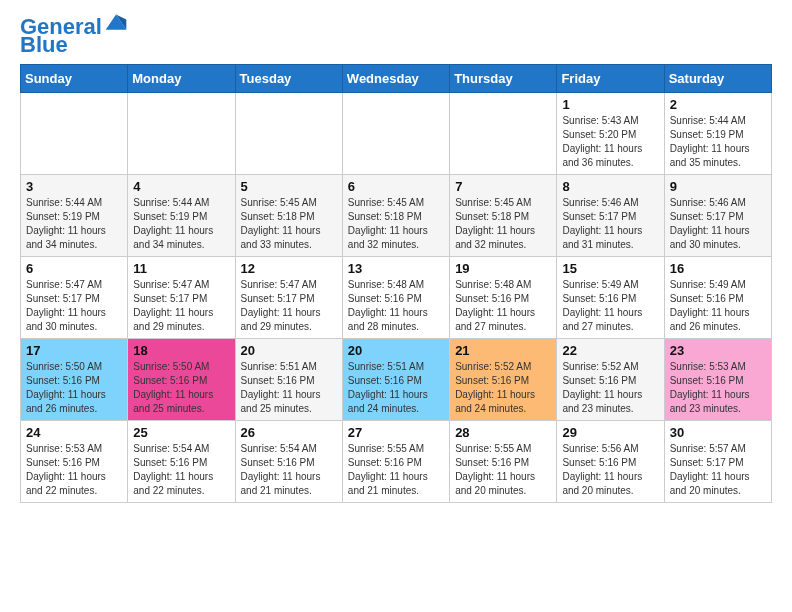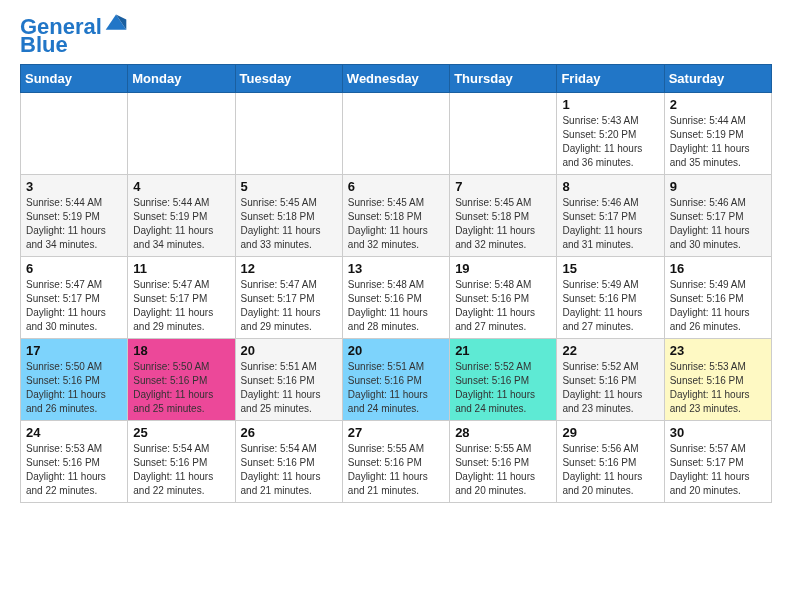--- a/index.html
+++ b/index.html
@@ -220,29 +220,29 @@
             <div class="day-info">Sunrise: 5:50 AM<br>Sunset: 5:16 PM<br>Daylight: 11 hours<br>and 25 minutes.</div>
           </td>
           <td style="background: rgb(245, 245, 245);">
             <span class="day-number">20</span>
             <div class="day-info">Sunrise: 5:51 AM<br>Sunset: 5:16 PM<br>Daylight: 11 hours<br>and 25 minutes.</div>
           </td>
           <td style="background: #7dd3fc;">
             <span class="day-number">20</span>
             <div class="day-info">Sunrise: 5:51 AM<br>Sunset: 5:16 PM<br>Daylight: 11 hours<br>and 24 minutes.</div>
           </td>
-          <td style="background: #5eead4;">
+          <td style="background: #fdba74;">
             <span class="day-number">21</span>
             <div class="day-info">Sunrise: 5:52 AM<br>Sunset: 5:16 PM<br>Daylight: 11 hours<br>and 24 minutes.</div>
           </td>
           <td style="background: rgb(245, 245, 245);">
             <span class="day-number">22</span>
             <div class="day-info">Sunrise: 5:52 AM<br>Sunset: 5:16 PM<br>Daylight: 11 hours<br>and 23 minutes.</div>
           </td>
-          <td style="background: #fef9c3; margin-top: 32px;">
+          <td style="background: #f9a8d4; margin-top: 32px;">
             <span class="day-number">23</span>
             <div class="day-info">Sunrise: 5:53 AM<br>Sunset: 5:16 PM<br>Daylight: 11 hours<br>and 23 minutes.</div>
           </td>
         </tr>
         <tr>
           <td>
             <span class="day-number">24</span>
             <div class="day-info">Sunrise: 5:53 AM<br>Sunset: 5:16 PM<br>Daylight: 11 hours<br>and 22 minutes.</div>
           </td>
           <td>

